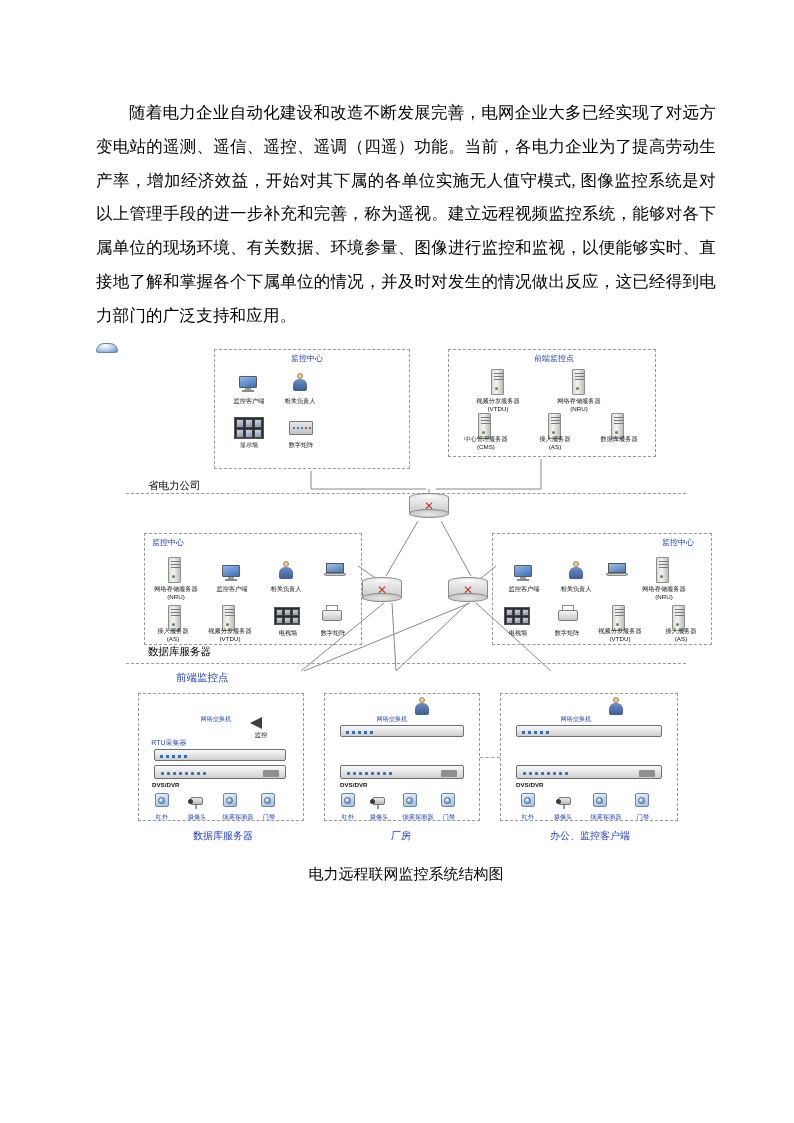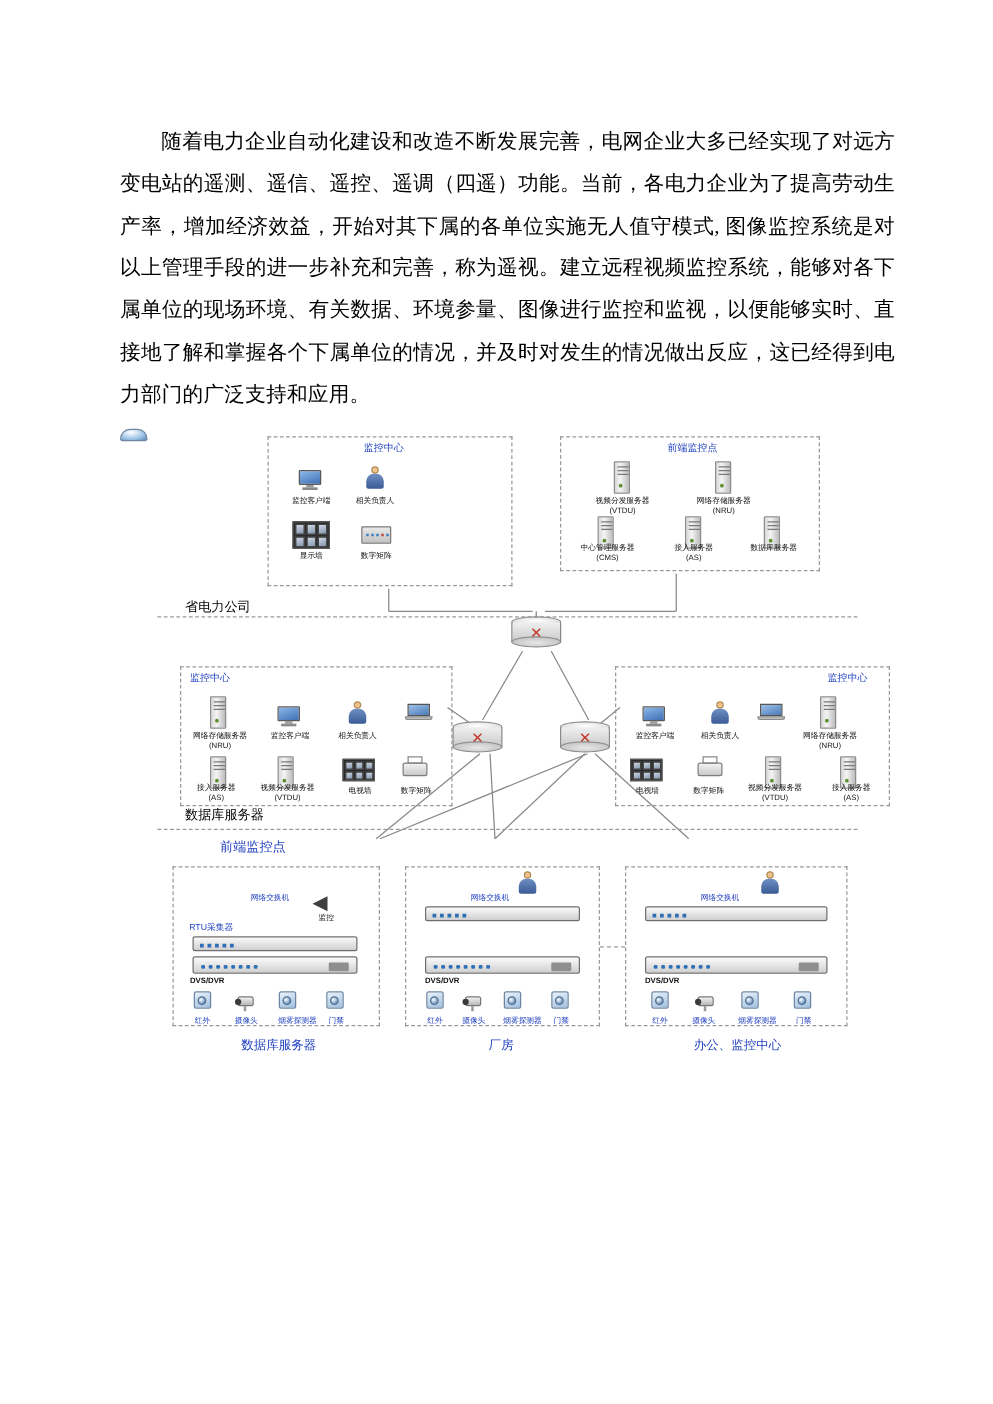--- a/index.html
+++ b/index.html
@@ -624,21 +624,22 @@
           <div class="lens"></div>
       </div>
       <div class="dev sensor" style="left:538px; top:452px;">
         <div class="bdy"></div>
           <div class="lens"></div>
       </div>
       <div class="cap blue" style="left:418px; top:472px; width:28px;">红外</div>
       <div class="cap blue" style="left:450px; top:472px; width:34px;">摄像头</div>
       <div class="cap blue" style="left:486px; top:472px; width:48px;">烟雾探测器</div>
       <div class="cap blue" style="left:532px; top:472px; width:30px;">门禁</div>
-      <div class="site-name" style="left:426px; top:488px; width:136px;">办公、监控中心</div>
+      <div class="site-name" style="left:426px; top:488px; width:136px;">办公、监控客户端</div>
 
       <div class="hline" style="left:384px; top:416px; width:20px;"></div>
 
     </div>
 
+    <div class="fig-caption">电力远程联网监控系统结构图</div>
   </div>
 
 </div>
 
 </body></html>

